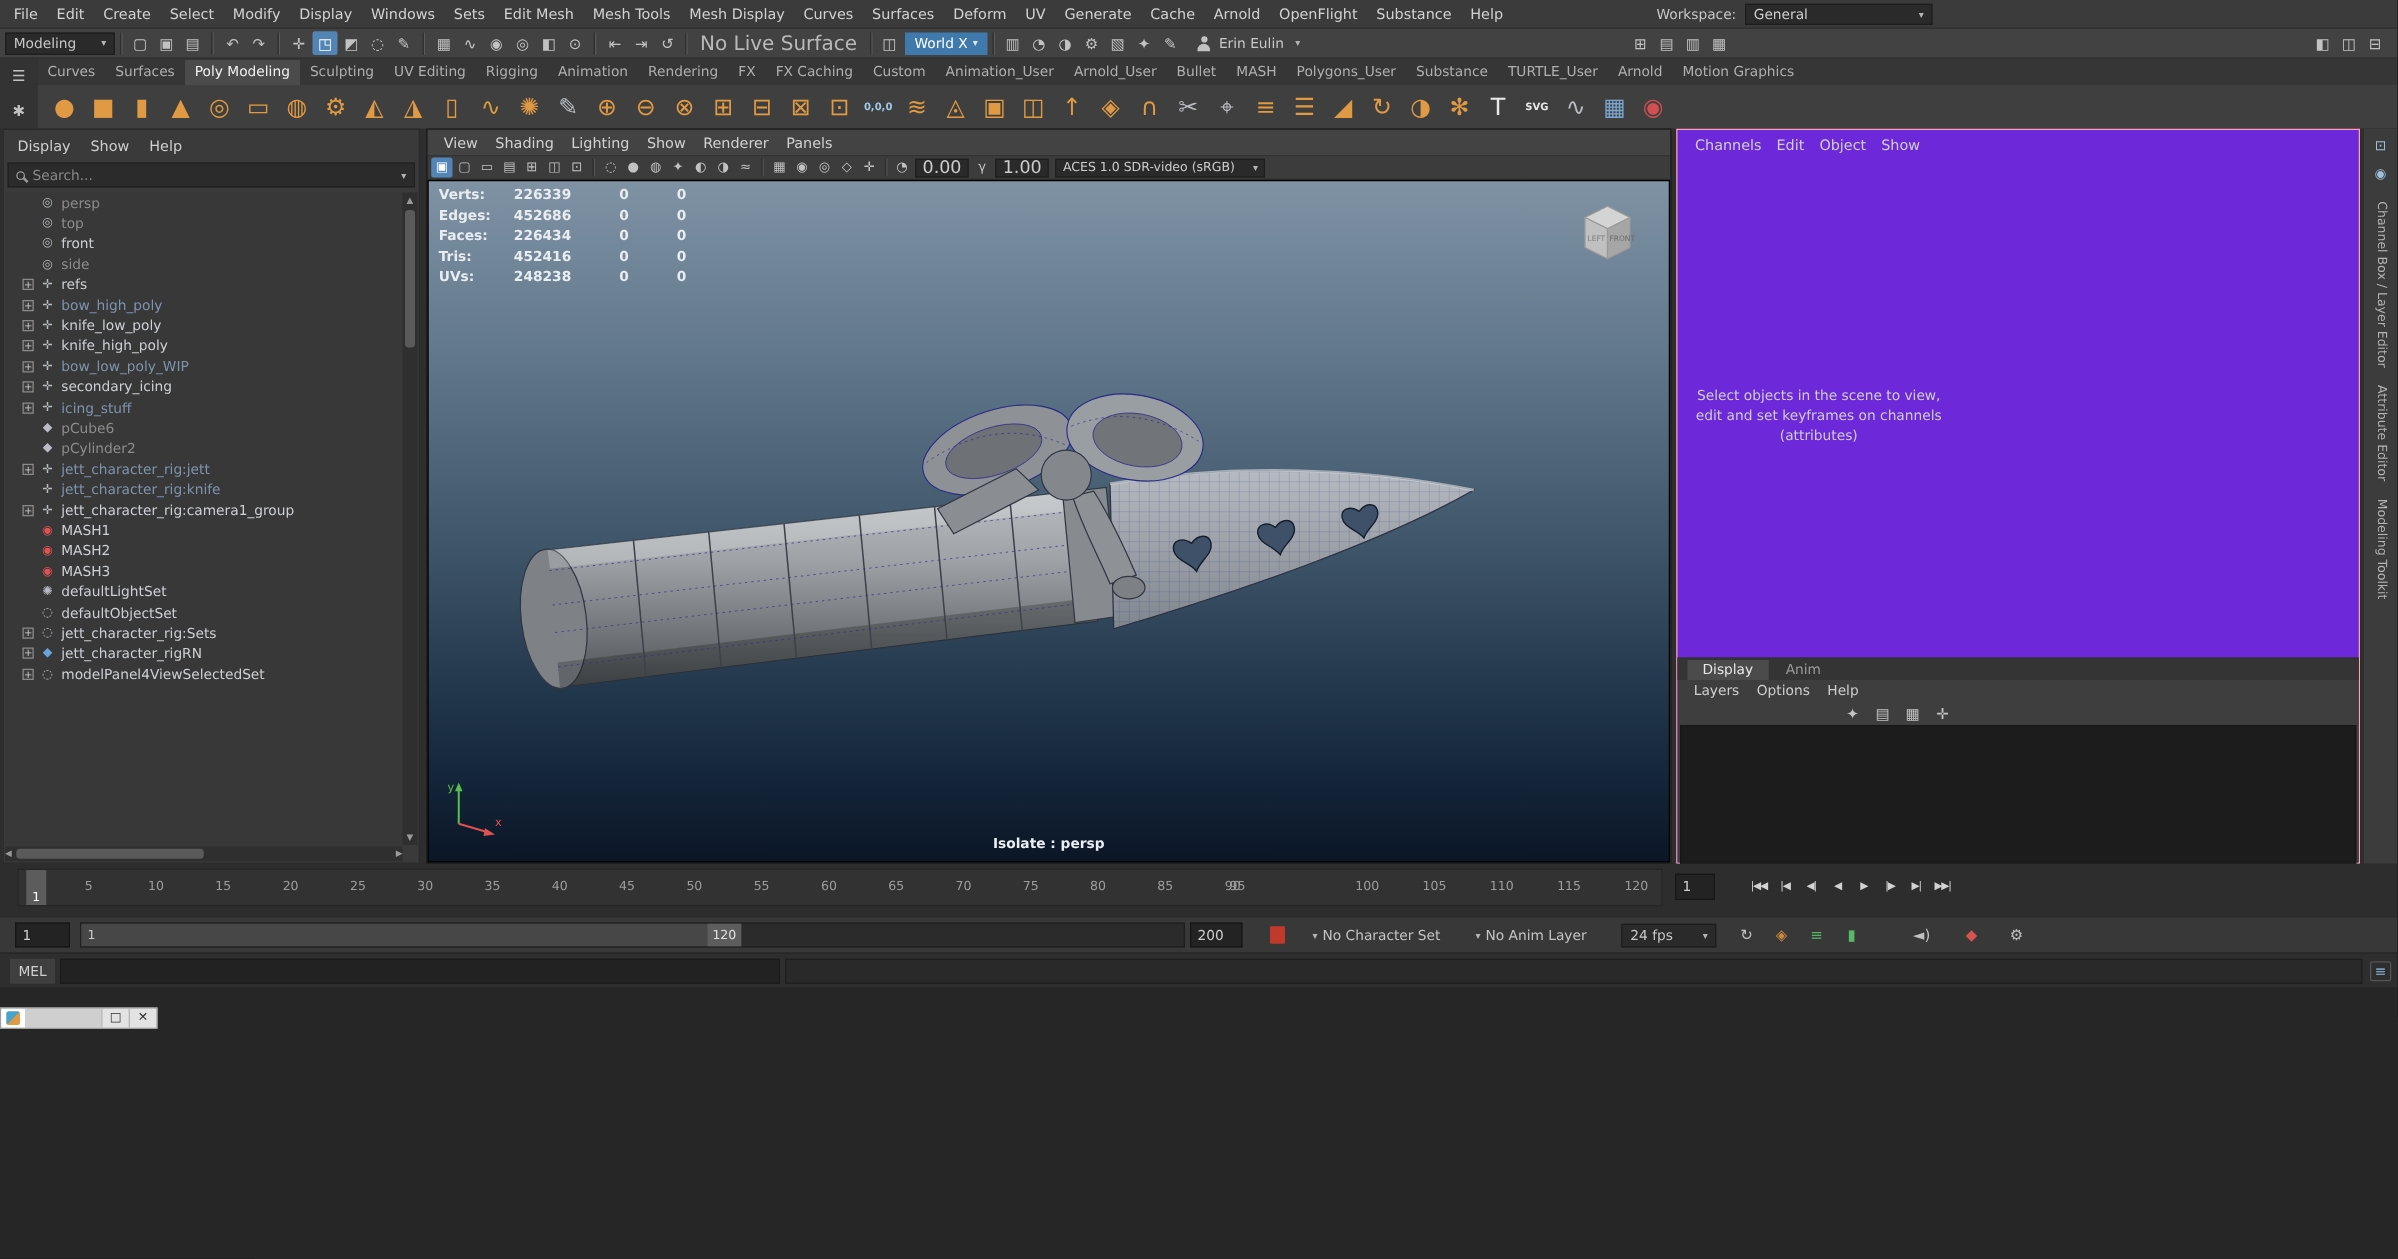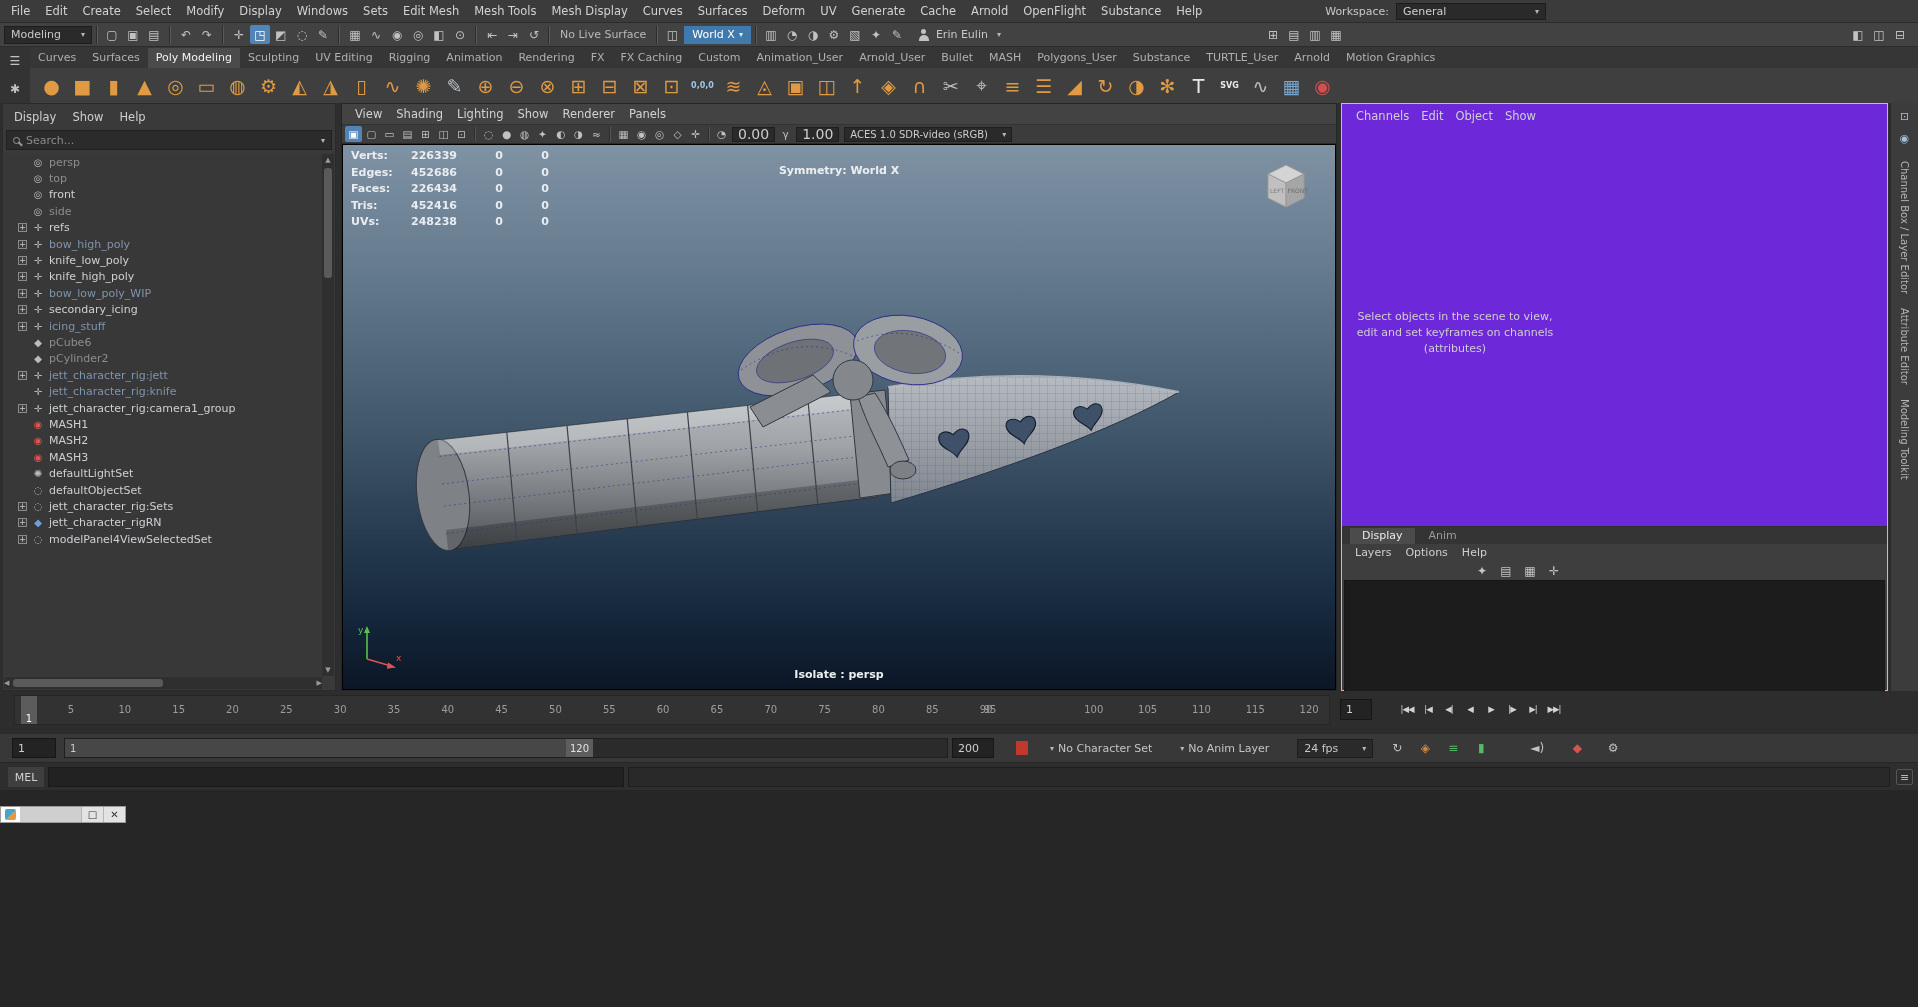--- a/index.html
+++ b/index.html
@@ -23,21 +23,21 @@
                display:flex; align-items:center; padding:0 6px; font-size:11px; color:#cfcfcf; }
   .ws-select .caret { margin-left:auto; }
 
   
   .statusbar { position:absolute; left:0; top:23px; width:1918px; height:24px; background:#424242;
                display:flex; align-items:center; padding:0 4px; border-bottom:1px solid #2c2c2c; }
   .mode-select { width:88px; height:18px; background:#2a2a2a; border:1px solid #1d1d1d;
                  display:flex; align-items:center; padding:0 6px; font-size:11px; }
   .mode-select .caret { margin-left:auto; }
   .sb-divider { width:2px; height:18px; margin:0 4px; border-left:1px solid #2e2e2e; border-right:1px solid #5a5a5a; }
-  .sb-text { font-size:11px; color:#b9b9b9; padding:0 6px; white-space:nowrap; }
+  .sb-text { font-size:16px; color:#b9b9b9; padding:0 6px; white-space:nowrap; }
   .sym-field { height:18px; background:#4079ab; color:#fff; display:flex; align-items:center;
                padding:0 8px; font-size:11px; margin-left:2px; }
   .sym-field .caret { color:#dfe9f2; }
   .user-chip { display:flex; align-items:center; gap:5px; margin-left:10px; white-space:nowrap; }
   .avatar { width:14px; height:14px; position:relative; }
   .avatar .head { position:absolute; left:4.5px; top:1px; width:5px; height:5px; border-radius:50%; background:#c2c2c2; }
   .avatar .body { position:absolute; left:2px; top:7px; width:10px; height:6px; border-radius:5px 5px 0 0; background:#c2c2c2; }
 
   
   .rail { position:absolute; left:0; top:47px; width:30px; height:56px; background:#333;
@@ -615,21 +615,20 @@
             <span class="num">0</span>
             <span>Tris:</span>
             <span class="num">452416</span>
             <span class="num">0</span>
             <span class="num">0</span>
             <span>UVs:</span>
             <span class="num">248238</span>
             <span class="num">0</span>
             <span class="num">0</span>
           </div>
-        <div class="vp-symmetry">Symmetry: World X</div>
         <div class="vp-isolate">Isolate : persp</div>
 
         <svg class="vp-cube" width="58" height="58" viewBox="0 0 58 58">
           <polygon points="11,15 29,6 47,15 29,24" fill="#d4d4d4" stroke="#9a9a9a"></polygon>
           <polygon points="11,15 29,24 29,48 11,39" fill="#c0c0c0" stroke="#9a9a9a"></polygon>
           <polygon points="29,24 47,15 47,39 29,48" fill="#a6a6a6" stroke="#9a9a9a"></polygon>
           <text x="13" y="34" font-size="6" fill="#7d7d7d">LEFT</text>
           <text x="30.5" y="34" font-size="6" fill="#6c6c6c">FRONT</text>
         </svg>
 

